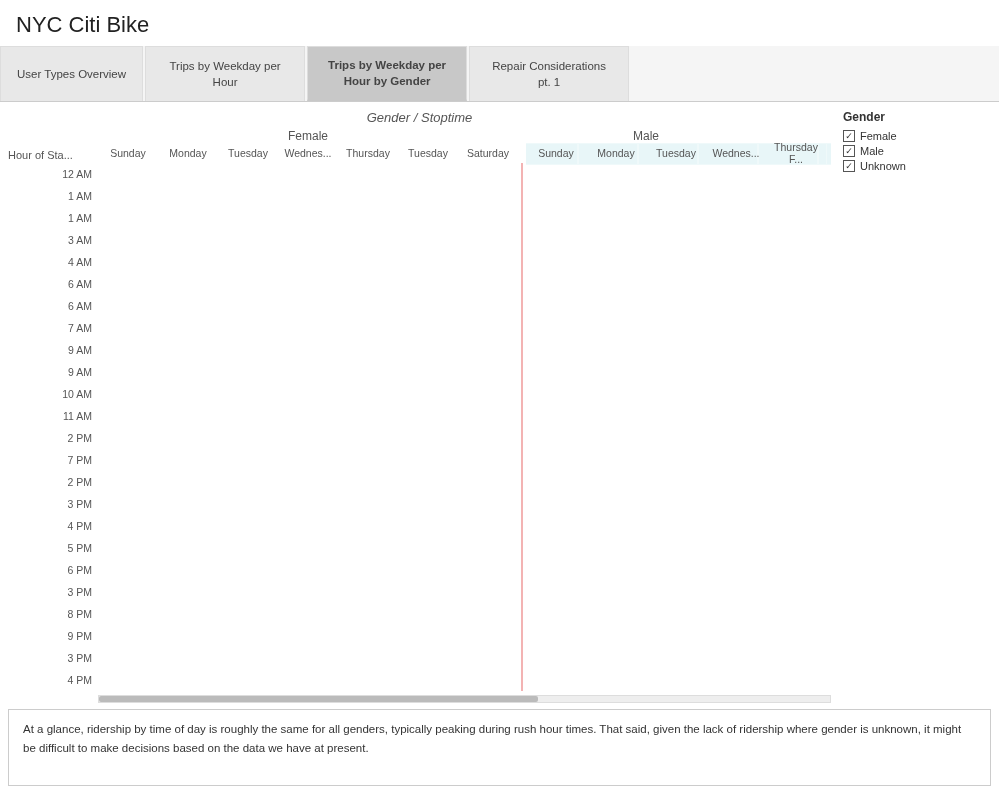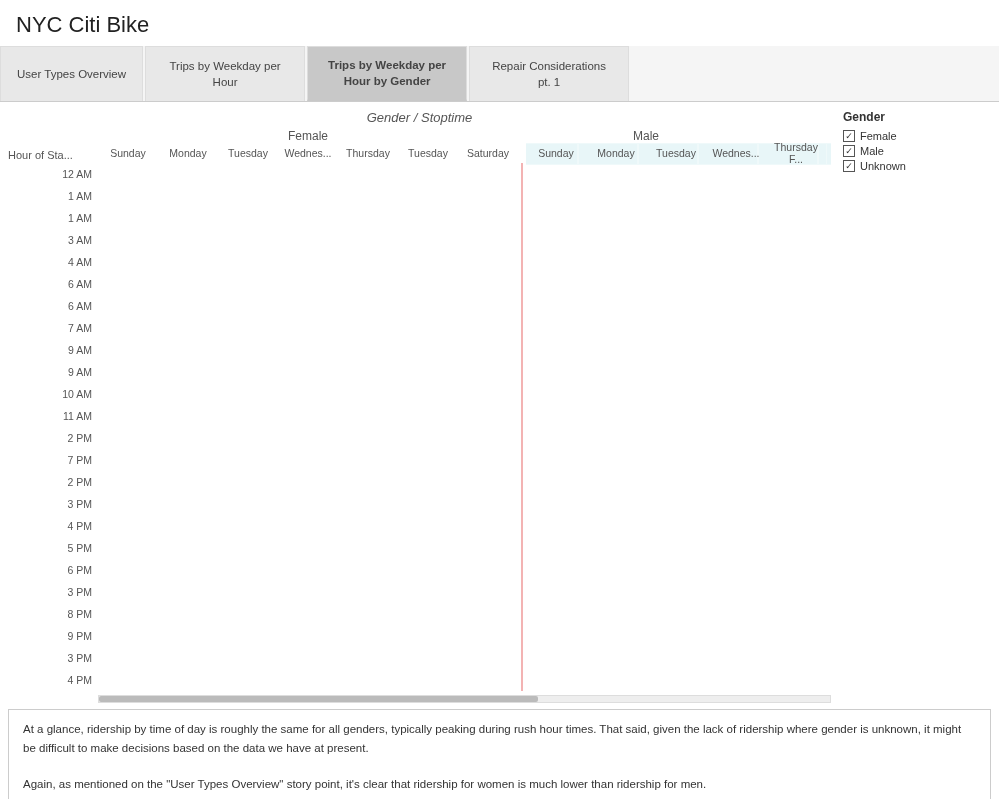--- a/index.html
+++ b/index.html
@@ -637,14 +637,13 @@
       <div class="legend-checkbox">✓</div>
       <span>Unknown</span>
     </div>
 
   </div>
 </div>
 
 <div class="description-box">
   <p>At a glance, ridership by time of day is roughly the same for all genders, typically peaking during rush hour times. That said, given the lack of ridership where gender is unknown, it might be difficult to make decisions based on the data we  have at present.</p>
   <br>
-  <p>Again, as mentioned on the "User Types Overview" story point, it's clear that ridership for women is much lower than ridership for men.</p>
 </div>
 
 </body></html>

